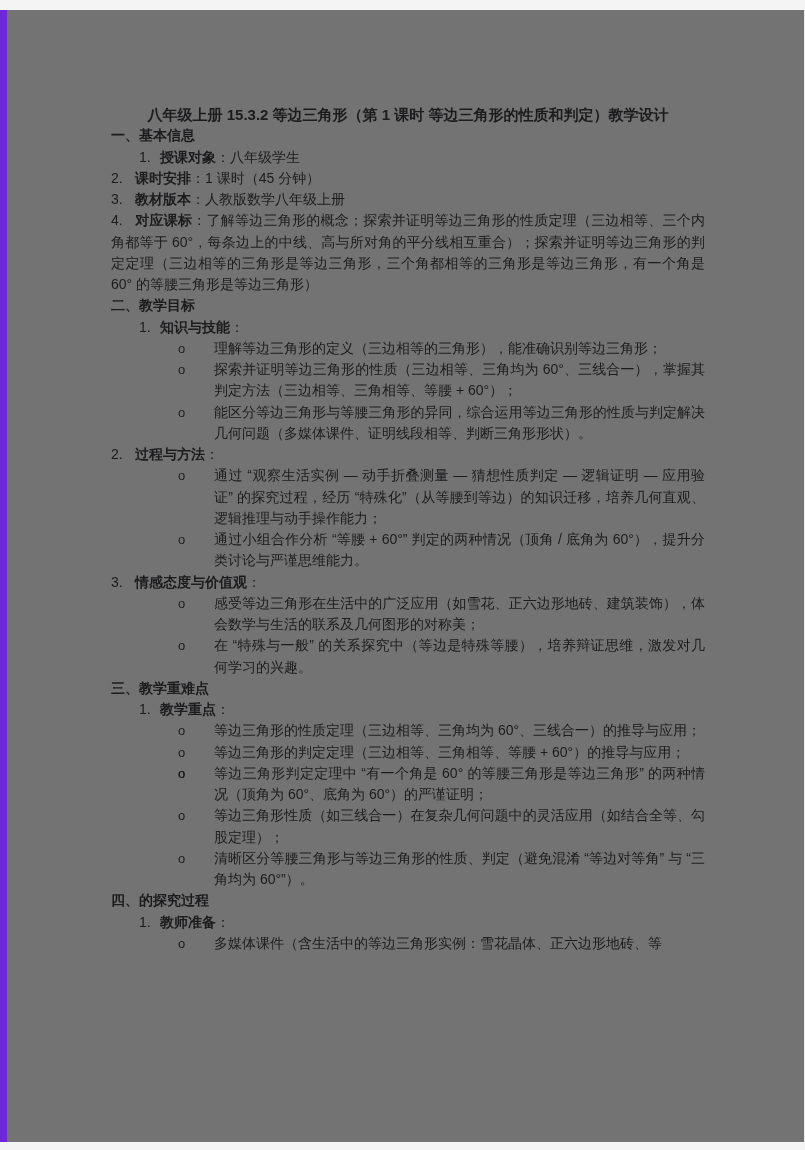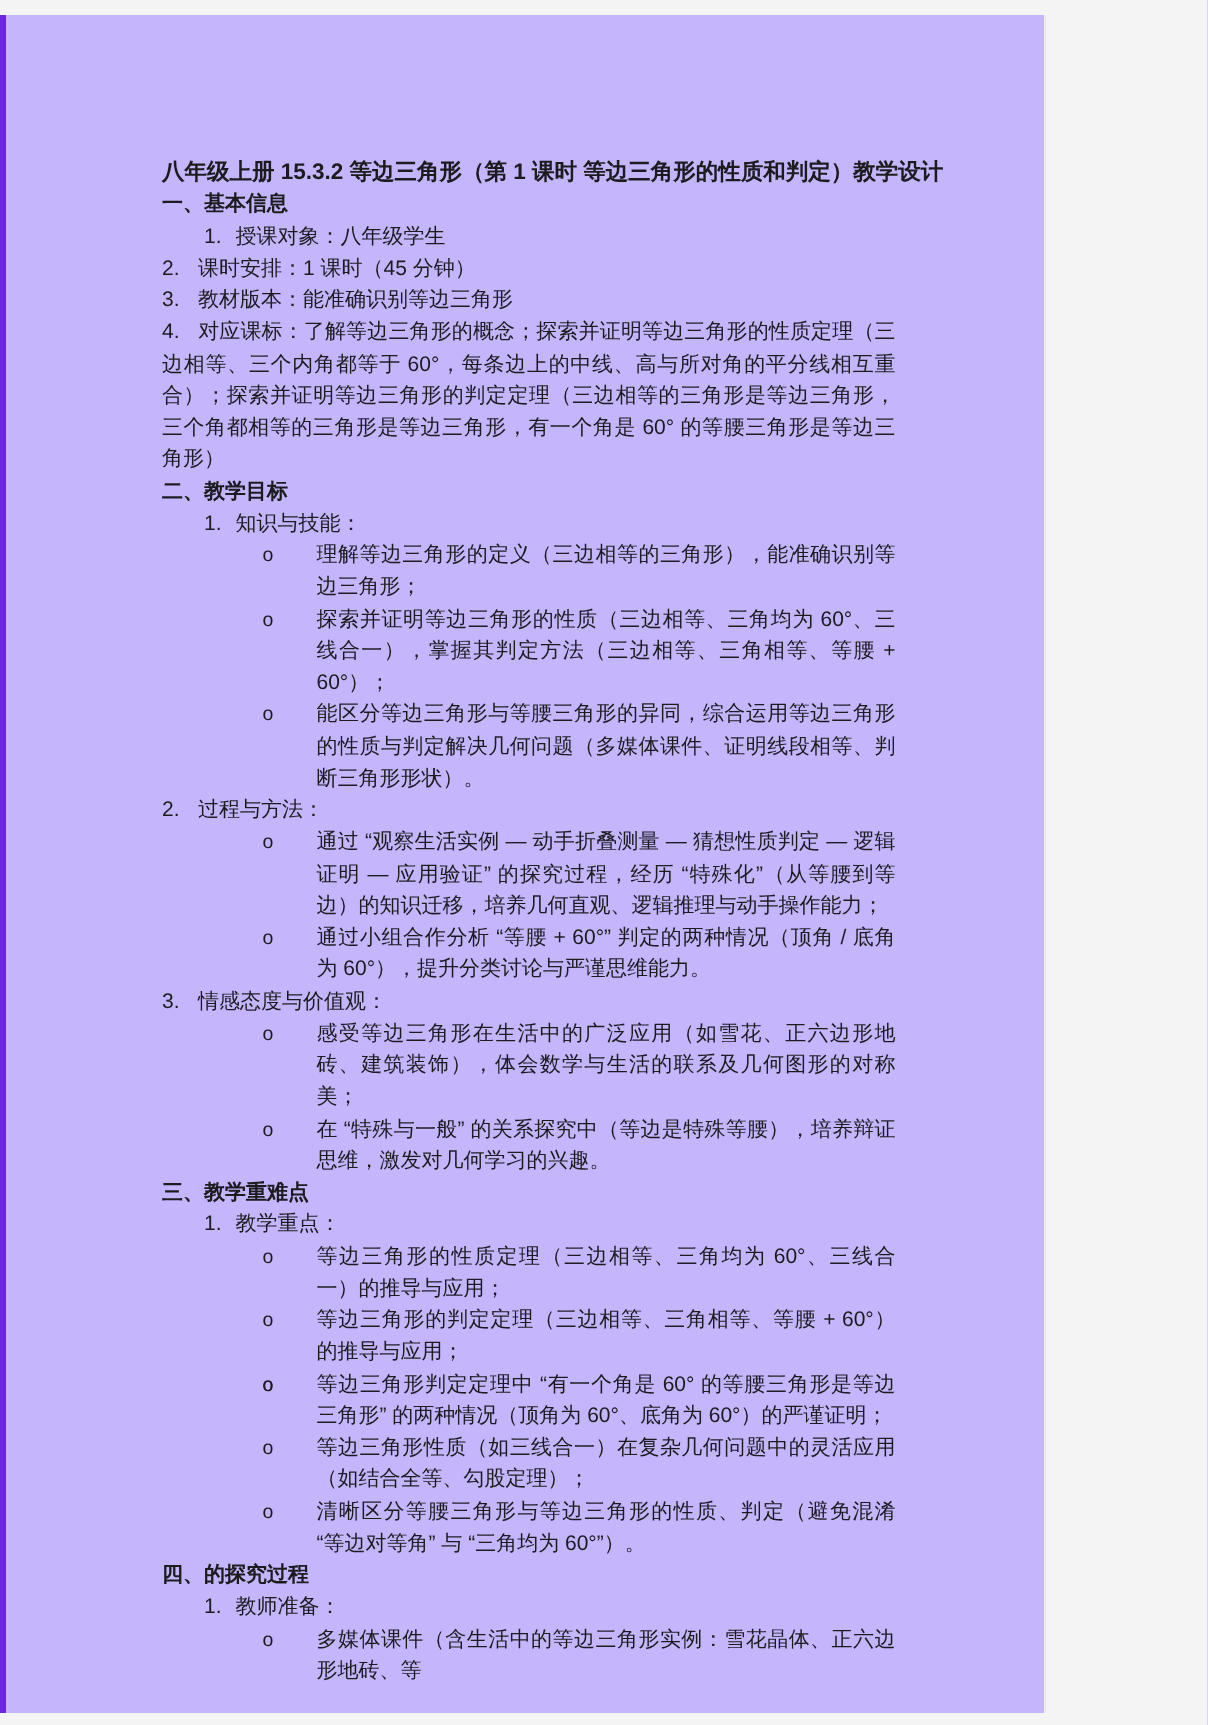--- a/index.html
+++ b/index.html
@@ -11,24 +11,24 @@
     height: 1150px;
     background: #f4f4f5;
     overflow: hidden;
     font-family: "Liberation Sans", "DejaVu Sans", sans-serif;
     position: relative;
   }
   .page {
     position: absolute;
     top: 10px;
     left: 0;
-    width: 697px;
+    width: 805px;
     height: 1132px;
-    background: #c4b5fd;
-    border-left: 4px solid #6d28d9;
+    background: #737373;
+    border-left: 7px solid #6d28d9;
     border-right: 1px solid #f0f0f1;
     box-sizing: border-box;
   }
   .content {
     box-sizing: border-box;
     padding: 94px 99px 0 104px;
     color: #1c1c1e;
     font-size: 14px;
     line-height: 21.25px;
     text-align: justify;
@@ -47,21 +47,21 @@
     display: inline-block;
     width: 24px;
   }
   .li.first {
     padding-left: 28px;
   }
   .li.first .num {
     width: 21px;
   }
   .li .label {
-    font-weight: 400;
+    font-weight: 700;
   }
   .bullet {
     position: relative;
     padding-left: 103px;
   }
   .bullet .marker {
     position: absolute;
     left: 67px;
     top: 0;
     font-size: 13px;
@@ -71,21 +71,21 @@
 </head>
 <body>
 
 <div class="page">
   <div class="content">
     <div class="doc-title">八年级上册 15.3.2 等边三角形（第 1 课时 等边三角形的性质和判定）教学设计</div>
     <div id="sections">
         <div class="sec-heading">一、基本信息</div>
         <div class="li first"><span class="num">1.</span><span class="label">授课对象</span><span class="rest">：八年级学生</span></div>
         <div class="li"><span class="num">2.</span><span class="label">课时安排</span><span class="rest">：1 课时（45 分钟）</span></div>
-        <div class="li"><span class="num">3.</span><span class="label">教材版本</span><span class="rest">：能准确识别等边三角形</span></div>
+        <div class="li"><span class="num">3.</span><span class="label">教材版本</span><span class="rest">：人教版数学八年级上册</span></div>
         <div class="li"><span class="num">4.</span><span class="label">对应课标</span><span class="rest">：了解等边三角形的概念；探索并证明等边三角形的性质定理（三边相等、三个内角都等于 60°，每条边上的中线、高与所对角的平分线相互重合）；探索并证明等边三角形的判定定理（三边相等的三角形是等边三角形，三个角都相等的三角形是等边三角形，有一个角是 60° 的等腰三角形是等边三角形）</span></div>
         <div class="sec-heading">二、教学目标</div>
         <div class="li first"><span class="num">1.</span><span class="label">知识与技能</span><span class="rest">：</span></div>
         <div class="bullet"><span class="marker">o</span><span class="btext">理解等边三角形的定义（三边相等的三角形），能准确识别等边三角形；</span></div>
         <div class="bullet"><span class="marker">o</span><span class="btext">探索并证明等边三角形的性质（三边相等、三角均为 60°、三线合一），掌握其判定方法（三边相等、三角相等、等腰 + 60°）；</span></div>
         <div class="bullet"><span class="marker">o</span><span class="btext">能区分等边三角形与等腰三角形的异同，综合运用等边三角形的性质与判定解决几何问题（多媒体课件、证明线段相等、判断三角形形状）。</span></div>
         <div class="li"><span class="num">2.</span><span class="label">过程与方法</span><span class="rest">：</span></div>
         <div class="bullet"><span class="marker">o</span><span class="btext">通过 “观察生活实例 — 动手折叠测量 — 猜想性质判定 — 逻辑证明 — 应用验证” 的探究过程，经历 “特殊化”（从等腰到等边）的知识迁移，培养几何直观、逻辑推理与动手操作能力；</span></div>
         <div class="bullet"><span class="marker">o</span><span class="btext">通过小组合作分析 “等腰 + 60°” 判定的两种情况（顶角 / 底角为 60°），提升分类讨论与严谨思维能力。</span></div>
         <div class="li"><span class="num">3.</span><span class="label">情感态度与价值观</span><span class="rest">：</span></div>

